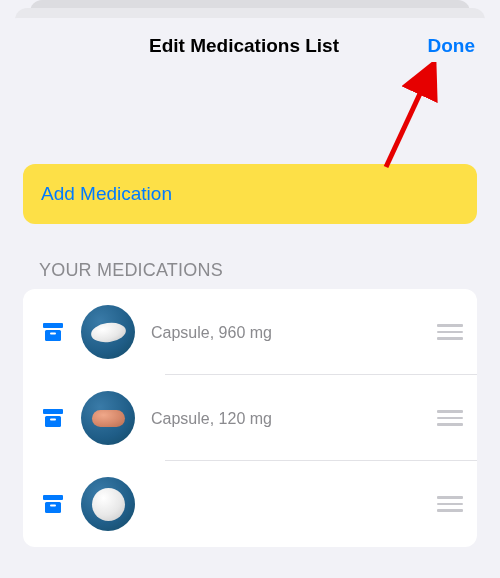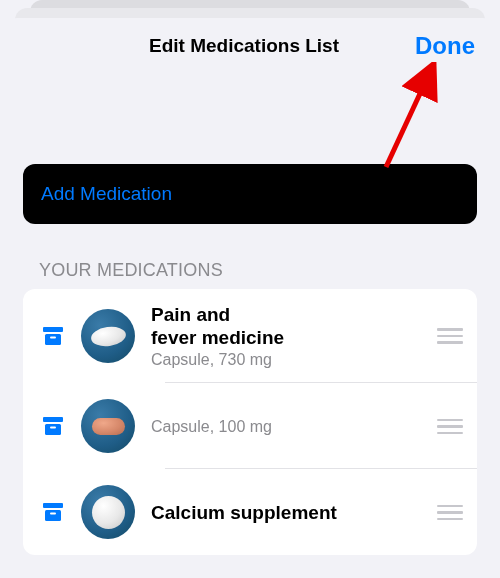--- a/index.html
+++ b/index.html
@@ -56,37 +56,37 @@
       left: 0;
       right: 12px;
       text-align: center;
       font-size: 19px;
       font-weight: 600;
       color: #000;
     }
     .done-button {
       position: absolute;
       right: 22px;
-      font-size: 24px;
+      font-size: 19px;
       font-weight: 600;
       color: #007aff;
       cursor: pointer;
     }
     .arrow {
       position: absolute;
       top: 62px;
       left: 376px;
       width: 70px;
       height: 110px;
       pointer-events: none;
       z-index: 10;
     }
     .add-card {
       margin: 90px 20px 0 20px;
-      background: #000000;
+      background: #fde047;
       border-radius: 12px;
       padding: 19px 18px;
     }
     .add-text {
       font-size: 19px;
       font-weight: 400;
       color: #007aff;
       cursor: pointer;
     }
     .section-label {
@@ -215,64 +215,62 @@
         <svg width="22" height="20" viewBox="0 0 22 20">
           <rect x="1" y="1" width="20" height="5" rx="1" fill="#007aff"></rect>
           <rect x="3" y="8" width="16" height="11" rx="1.5" fill="#007aff"></rect>
           <rect x="8" y="10.5" width="6" height="2" rx="1" fill="#fff"></rect>
         </svg>
       </div>
       <div class="pill-icon">
         <div class="pill-shape-oval"></div>
       </div>
       <div class="med-text">
-        <div class="med-name">Pain and<br>fever medicine</div>
-        <div class="med-sub">Capsule, 730 mg</div>
+        <div class="med-sub">Capsule, 960 mg</div>
       </div>
       <div class="reorder-handle">
         <div></div>
           <div></div>
           <div></div>
       </div>
     </div>
 
     <div class="med-row">
       <div class="archive-icon">
         <svg width="22" height="20" viewBox="0 0 22 20">
           <rect x="1" y="1" width="20" height="5" rx="1" fill="#007aff"></rect>
           <rect x="3" y="8" width="16" height="11" rx="1.5" fill="#007aff"></rect>
           <rect x="8" y="10.5" width="6" height="2" rx="1" fill="#fff"></rect>
         </svg>
       </div>
       <div class="pill-icon">
         <div class="pill-shape-capsule"></div>
       </div>
       <div class="med-text">
-        <div class="med-sub">Capsule, 100 mg</div>
+        <div class="med-sub">Capsule, 120 mg</div>
       </div>
       <div class="reorder-handle">
         <div></div>
           <div></div>
           <div></div>
       </div>
     </div>
 
     <div class="med-row">
       <div class="archive-icon">
         <svg width="22" height="20" viewBox="0 0 22 20">
           <rect x="1" y="1" width="20" height="5" rx="1" fill="#007aff"></rect>
           <rect x="3" y="8" width="16" height="11" rx="1.5" fill="#007aff"></rect>
           <rect x="8" y="10.5" width="6" height="2" rx="1" fill="#fff"></rect>
         </svg>
       </div>
       <div class="pill-icon">
         <div class="pill-shape-round"></div>
       </div>
       <div class="med-text">
-        <div class="med-name">Calcium supplement</div>
       </div>
       <div class="reorder-handle">
         <div></div>
           <div></div>
           <div></div>
       </div>
     </div>
 
   </div>
 </div>

